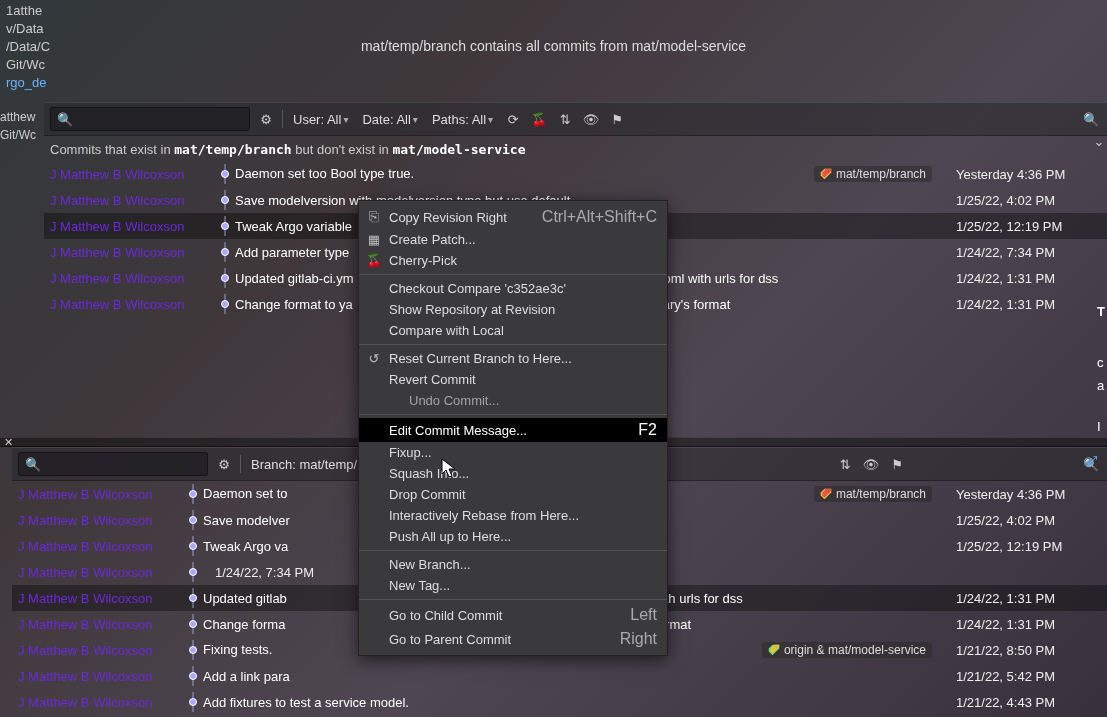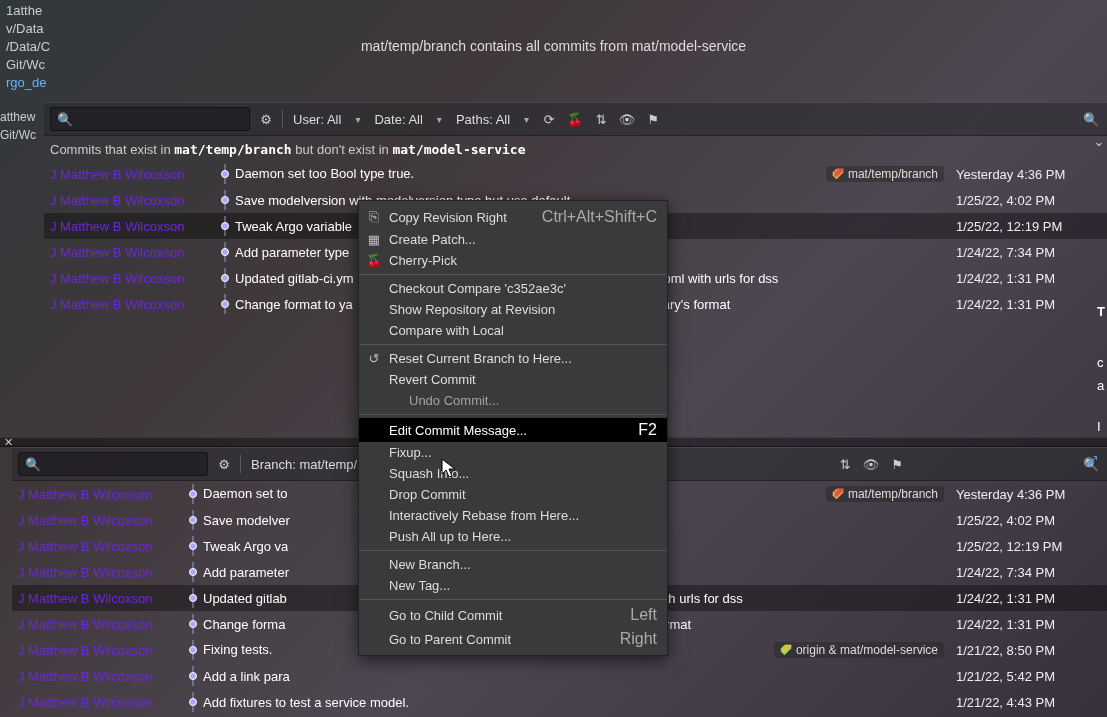--- a/index.html
+++ b/index.html
@@ -58,21 +58,21 @@
   width: 100%;
   font-size: 12px;
 }
 .filter-pill {
   color: #ddd;
   font-size: 13px;
   padding: 2px 4px;
   cursor: pointer;
   display: flex;
   align-items: center;
-  gap: 14px;
+  gap: 2px;
 }
 .tool-icon {
   width: 20px;
   height: 20px;
   display: flex;
   align-items: center;
   justify-content: center;
   color: #ccc;
   cursor: pointer;
 }
@@ -89,21 +89,21 @@
   padding: 3px 6px;
   font-size: 13px;
   min-height: 26px;
 }
 .commit-row.selected { background: rgba(0,0,0,0.35); }
 .commit-row .author { width: 165px; font-weight: normal; color: #6d28d9; }
 .commit-row .graph { width: 20px; display: flex; justify-content: center; position: relative; }
 .graph-dot { width: 8px; height: 8px; border-radius: 50%; background: #a8a8ff; border: 1px solid #fff; z-index: 2; }
 .graph-line { position: absolute; width: 2px; background: rgba(180,180,255,0.4); top: -6px; bottom: -6px; left: 9px; }
 .commit-row .msg { flex: 1; color: #fff; font-weight: 500; overflow: hidden; white-space: nowrap; }
-.commit-row .date { width: 145px; color: #eee; font-weight: 500; text-align: left; }
+.commit-row .date { width: 145px; color: #eee; font-weight: 500; text-align: left; margin-left: 12px; }
 .tag-chip {
   display: inline-flex;
   align-items: center;
   gap: 4px;
   background: rgba(40,40,40,0.5);
   border-radius: 3px;
   padding: 1px 6px;
   margin-right: 6px;
   font-size: 12px;
   color: #ddd;
@@ -374,21 +374,20 @@
         </div>
       <div class="msg"><span>Tweak Argo va</span><span style="float:right;padding-right:6px;"></span></div>
       <div class="date">1/25/22, 12:19 PM</div>
     </div>
       <div class="commit-row">
       <div class="author">J Matthew B Wilcoxson</div>
       <div class="graph">
           <div class="graph-line"></div>
           <div class="graph-dot"></div>
         </div>
-      <div class="msg"><span>Add parameter</span><span style="float:right;padding-right:6px;"></span></div>
       <div class="date">1/24/22, 7:34 PM</div>
     </div>
       <div class="commit-row selected">
       <div class="author">J Matthew B Wilcoxson</div>
       <div class="graph">
           <div class="graph-line"></div>
           <div class="graph-dot"></div>
         </div>
       <div class="msg"><span>Updated gitlab</span><span style="margin-left:310px;">lafni.toml with urls for dss</span><span style="float:right;padding-right:6px;"></span></div>
       <div class="date">1/24/22, 1:31 PM</div>

